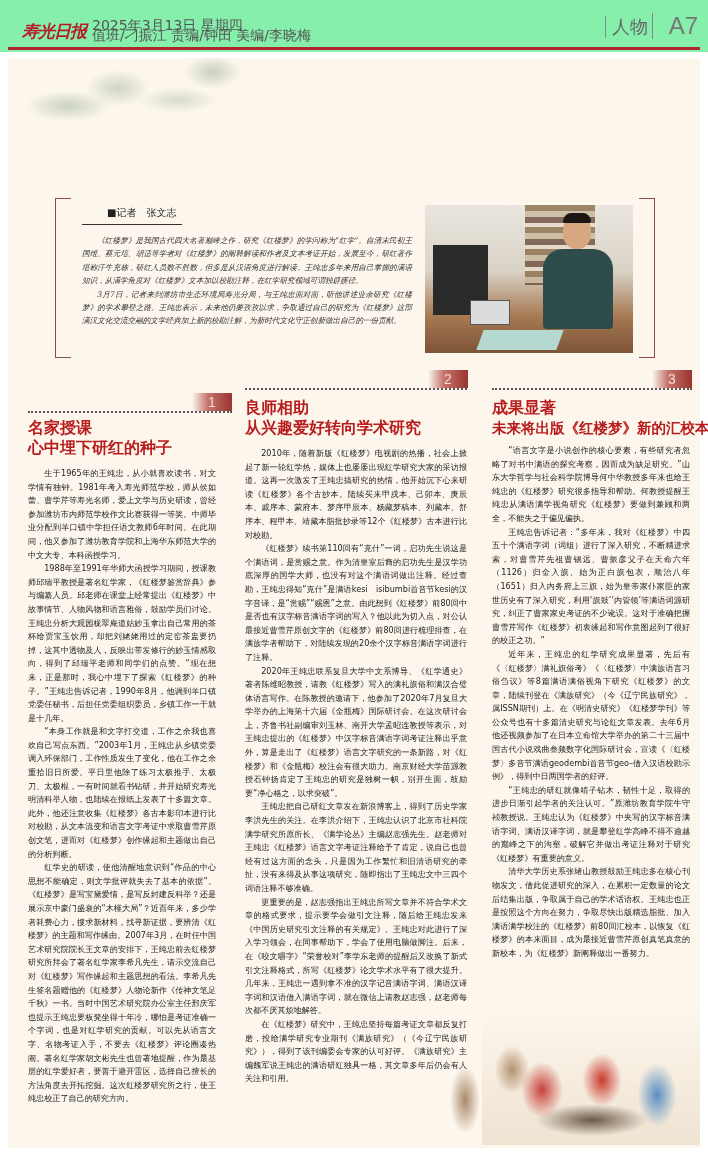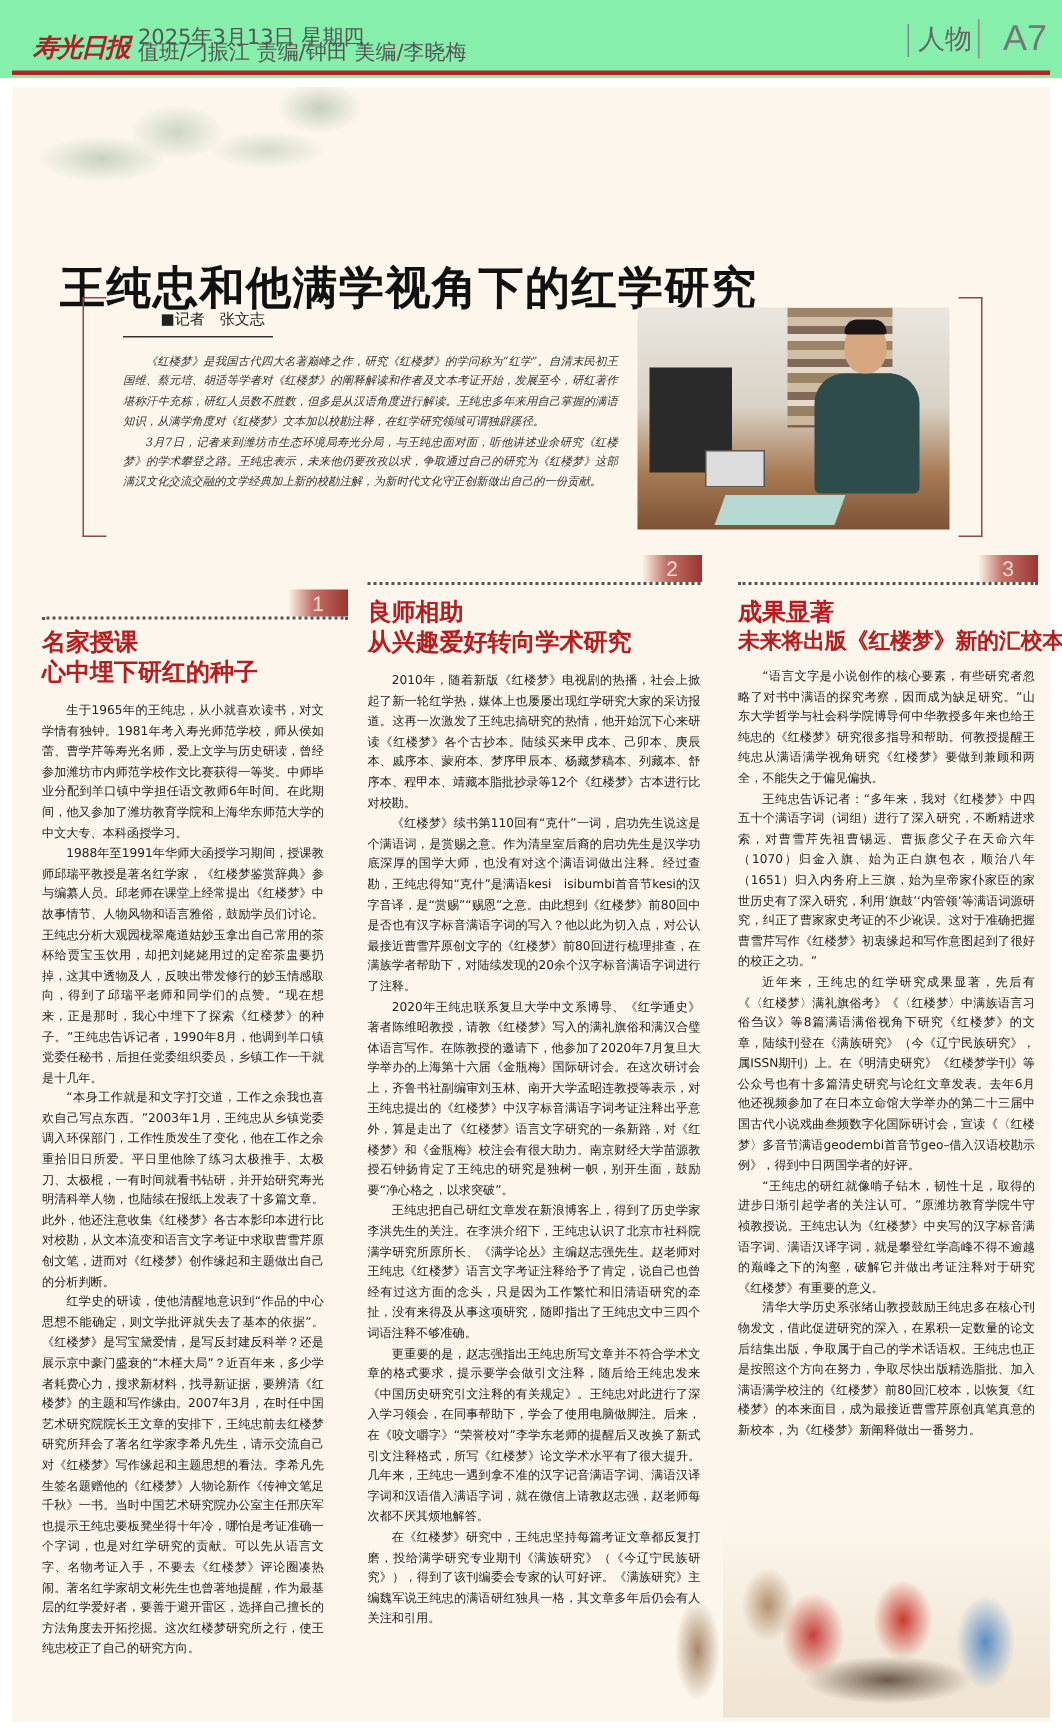--- a/index.html
+++ b/index.html
@@ -70,21 +70,20 @@
     <div>2025年3月13日 星期四</div>
     <div>值班/刁振江 责编/钟田 美编/李晓梅</div>
   </div>
   <div class="section">人物</div>
   <div class="pageno">A7</div>
   <div class="redline"></div>
 </div>
 
 <div class="panel">
   <div class="mountain"></div>
-  <div class="headline">王纯忠和他满学视角下的红学研究</div>
 </div>
 
 <div class="frame">
   <div class="frame-left"></div>
   <div class="frame-right"></div>
   <div class="byline">■记者　张文志</div>
   <div class="byline-rule"></div>
   <div class="intro">
     <p>《红楼梦》是我国古代四大名著巅峰之作，研究《红楼梦》的学问称为“红学”。自清末民初王国维、蔡元培、胡适等学者对《红楼梦》的阐释解读和作者及文本考证开始，发展至今，研红著作堪称汗牛充栋，研红人员数不胜数，但多是从汉语角度进行解读。王纯忠多年来用自己掌握的满语知识，从满学角度对《红楼梦》文本加以校勘注释，在红学研究领域可谓独辟蹊径。</p>
     <p>3月7日，记者来到潍坊市生态环境局寿光分局，与王纯忠面对面，听他讲述业余研究《红楼梦》的学术攀登之路。王纯忠表示，未来他仍要孜孜以求，争取通过自己的研究为《红楼梦》这部满汉文化交流交融的文学经典加上新的校勘注解，为新时代文化守正创新做出自己的一份贡献。</p>
@@ -132,20 +131,20 @@
 </div>
 
 <div class="tag" style="left:652px; top:370px;">3</div>
 <div class="dash" style="left:492px; top:388px; width:200px;"></div>
 <div class="sec-title" style="left:492px; top:398px; width:212px;">
   <div>成果显著</div>
   <div style="font-size:14.5px; white-space:nowrap;">未来将出版《红楼梦》新的汇校本</div>
 </div>
 <div class="body-text" style="left:492px; top:444px; width:198px;">
   <p>“语言文字是小说创作的核心要素，有些研究者忽略了对书中满语的探究考察，因而成为缺足研究。”山东大学哲学与社会科学院博导何中华教授多年来也给王纯忠的《红楼梦》研究很多指导和帮助。何教授提醒王纯忠从满语满学视角研究《红楼梦》要做到兼顾和两全，不能失之于偏见偏执。</p>
-  <p>王纯忠告诉记者：“多年来，我对《红楼梦》中四五十个满语字词（词组）进行了深入研究，不断精进求索，对曹雪芹先祖曹锡远、曹振彦父子在天命六年（1070）归金入旗、始为正白旗包衣，顺治八年（1651）归入内务府上三旗，始为皇帝家仆家臣的家世历史有了深入研究，利用‘旗鼓’‘内管领’等满语词源研究，纠正了曹家家史考证的不少讹误。这对于准确把握曹雪芹写作《红楼梦》初衷缘起和写作意图起到了很好的校正之功。”</p>
+  <p>王纯忠告诉记者：“多年来，我对《红楼梦》中四五十个满语字词（词组）进行了深入研究，不断精进求索，对曹雪芹先祖曹锡远、曹振彦父子在天命六年（1126）归金入旗、始为正白旗包衣，顺治八年（1651）归入内务府上三旗，始为皇帝家仆家臣的家世历史有了深入研究，利用‘旗鼓’‘内管领’等满语词源研究，纠正了曹家家史考证的不少讹误。这对于准确把握曹雪芹写作《红楼梦》初衷缘起和写作意图起到了很好的校正之功。”</p>
   <p>近年来，王纯忠的红学研究成果显著，先后有《〈红楼梦〉满礼旗俗考》《〈红楼梦〉中满族语言习俗刍议》等8篇满语满俗视角下研究《红楼梦》的文章，陆续刊登在《满族研究》（今《辽宁民族研究》，属ISSN期刊）上。在《明清史研究》《红楼梦学刊》等公众号也有十多篇清史研究与论红文章发表。去年6月他还视频参加了在日本立命馆大学举办的第二十三届中国古代小说戏曲叁频数字化国际研讨会，宣读《〈红楼梦〉多音节满语geodembi首音节geo–借入汉语校勘示例》，得到中日两国学者的好评。</p>
   <p>“王纯忠的研红就像啃子钻木，韧性十足，取得的进步日渐引起学者的关注认可。”原潍坊教育学院牛守祯教授说。王纯忠认为《红楼梦》中夹写的汉字标音满语字词、满语汉译字词，就是攀登红学高峰不得不逾越的巅峰之下的沟壑，破解它并做出考证注释对于研究《红楼梦》有重要的意义。</p>
   <p>清华大学历史系张绪山教授鼓励王纯忠多在核心刊物发文，借此促进研究的深入，在累积一定数量的论文后结集出版，争取属于自己的学术话语权。王纯忠也正是按照这个方向在努力，争取尽快出版精选脂批、加入满语满学校注的《红楼梦》前80回汇校本，以恢复《红楼梦》的本来面目，成为最接近曹雪芹原创真笔真意的新校本，为《红楼梦》新阐释做出一番努力。</p>
 </div>
 
 <div class="illus2"></div>
 <div class="illus"></div>
 
 </body></html>

